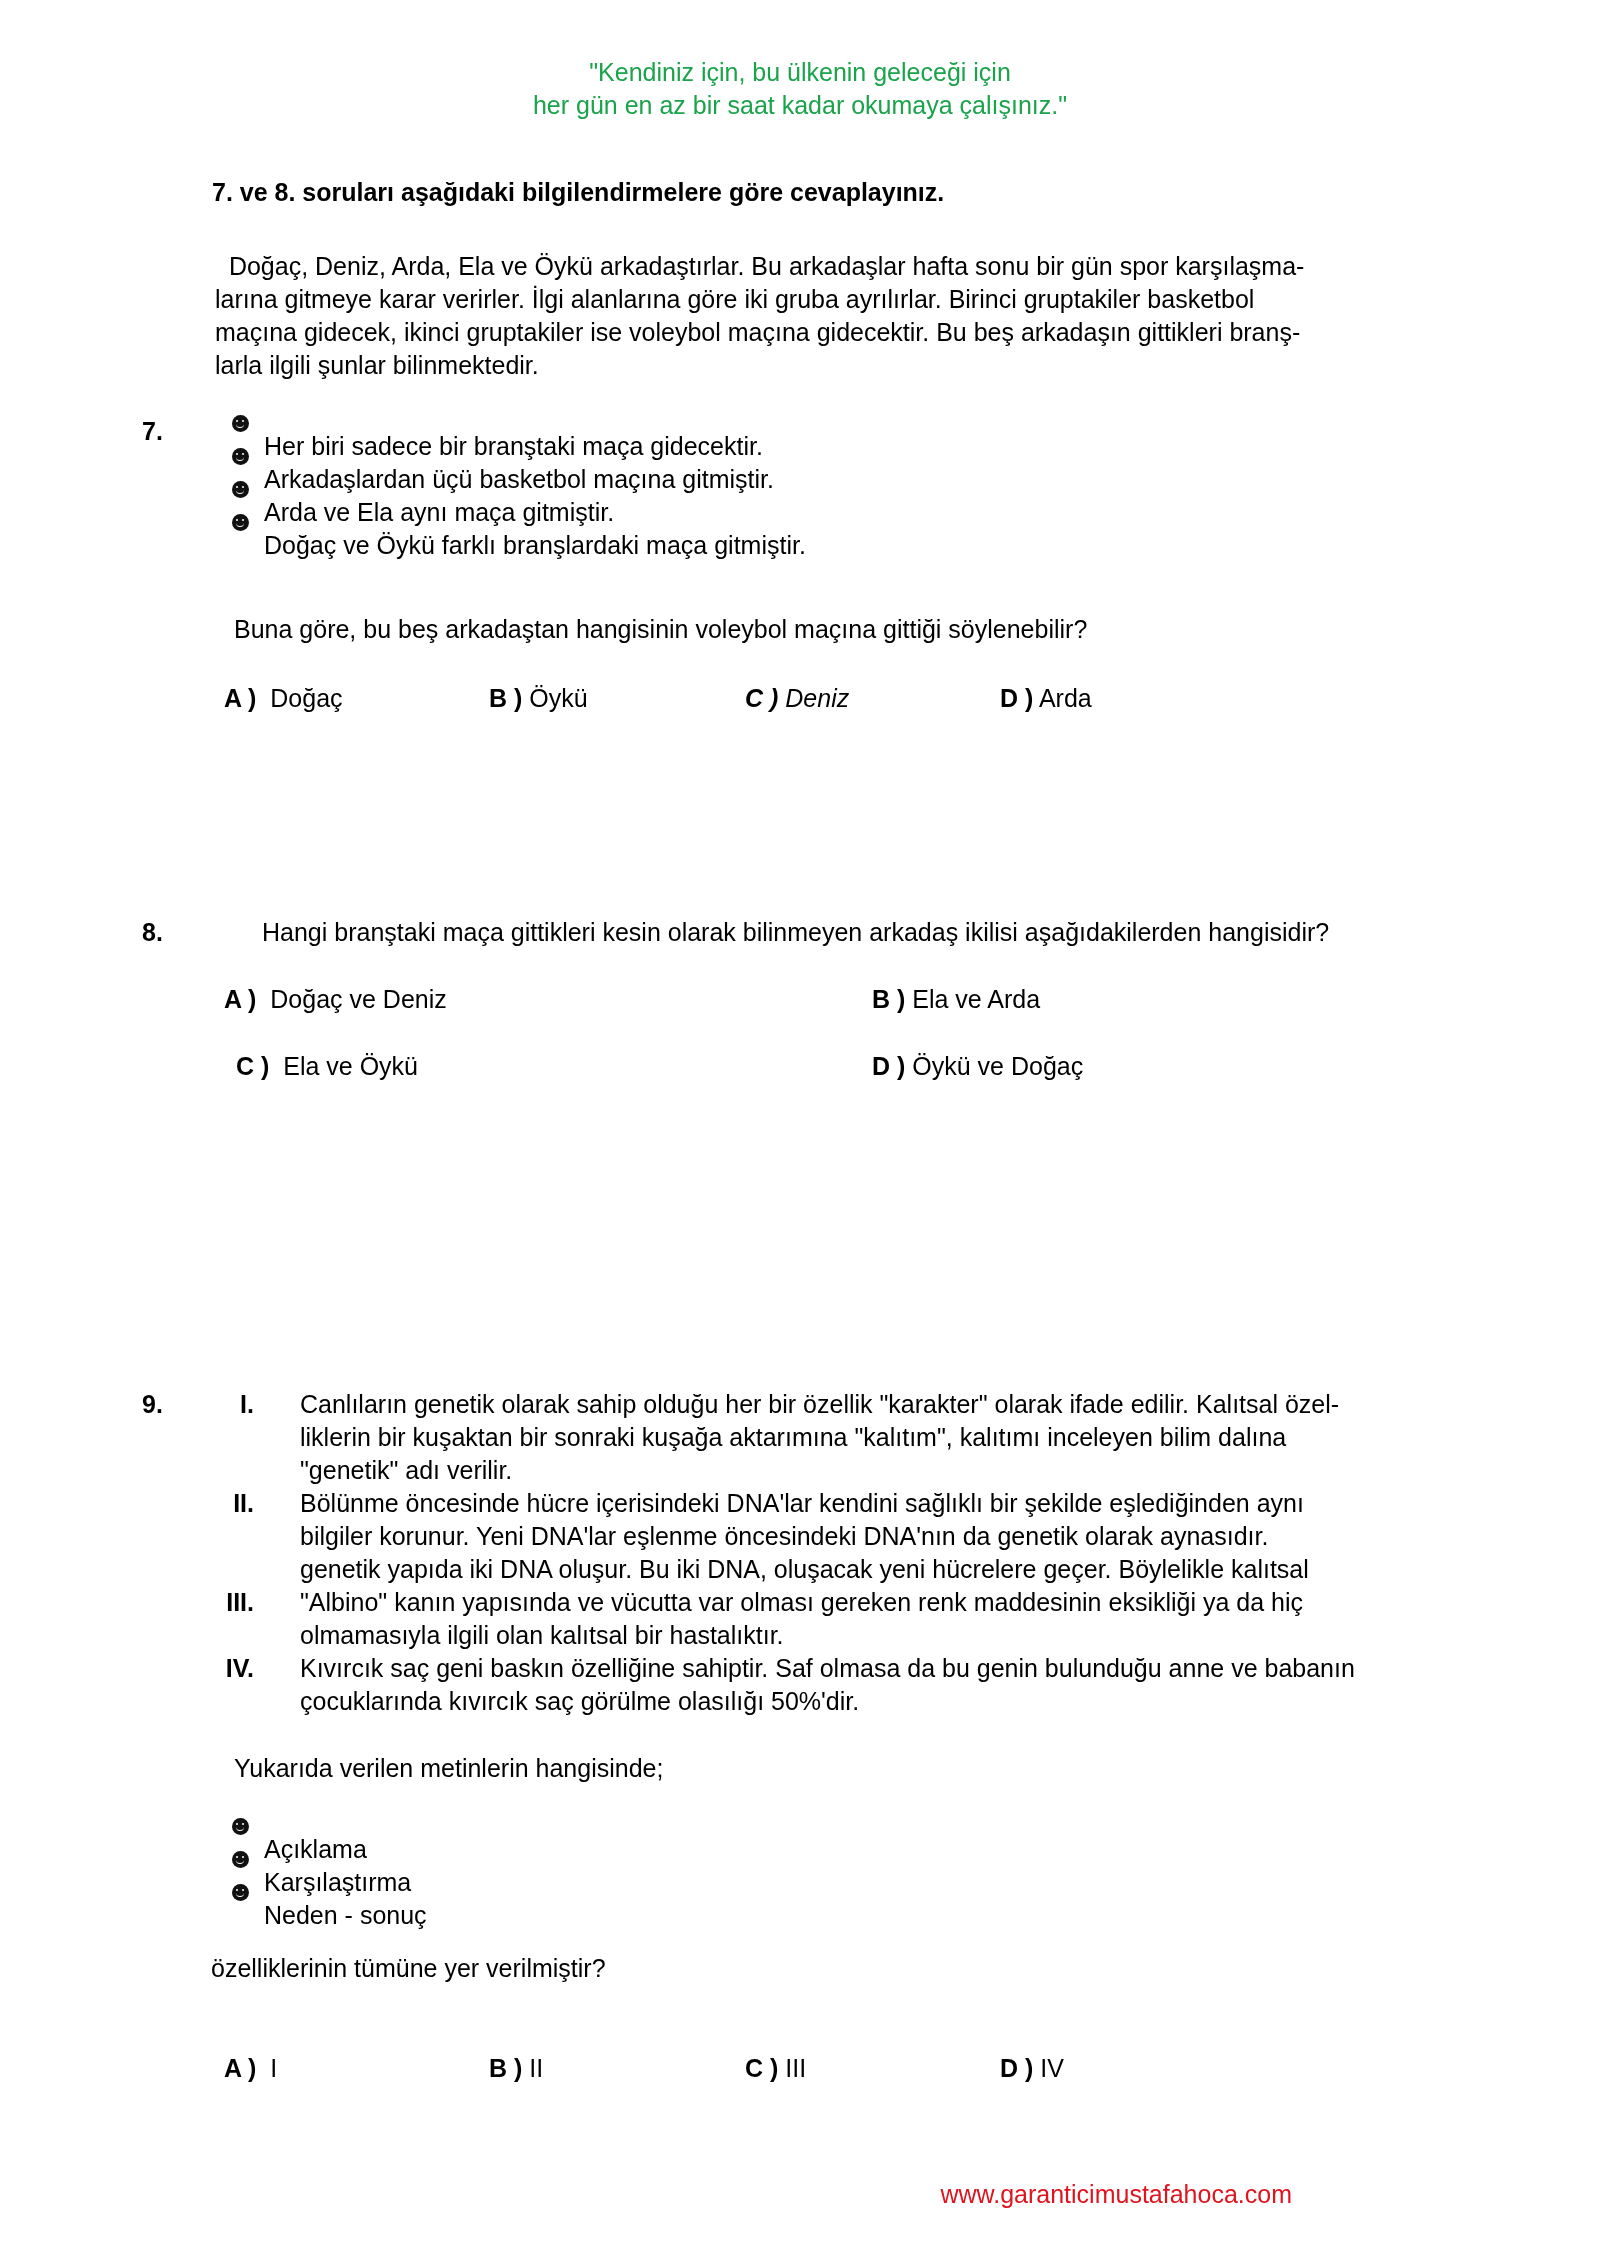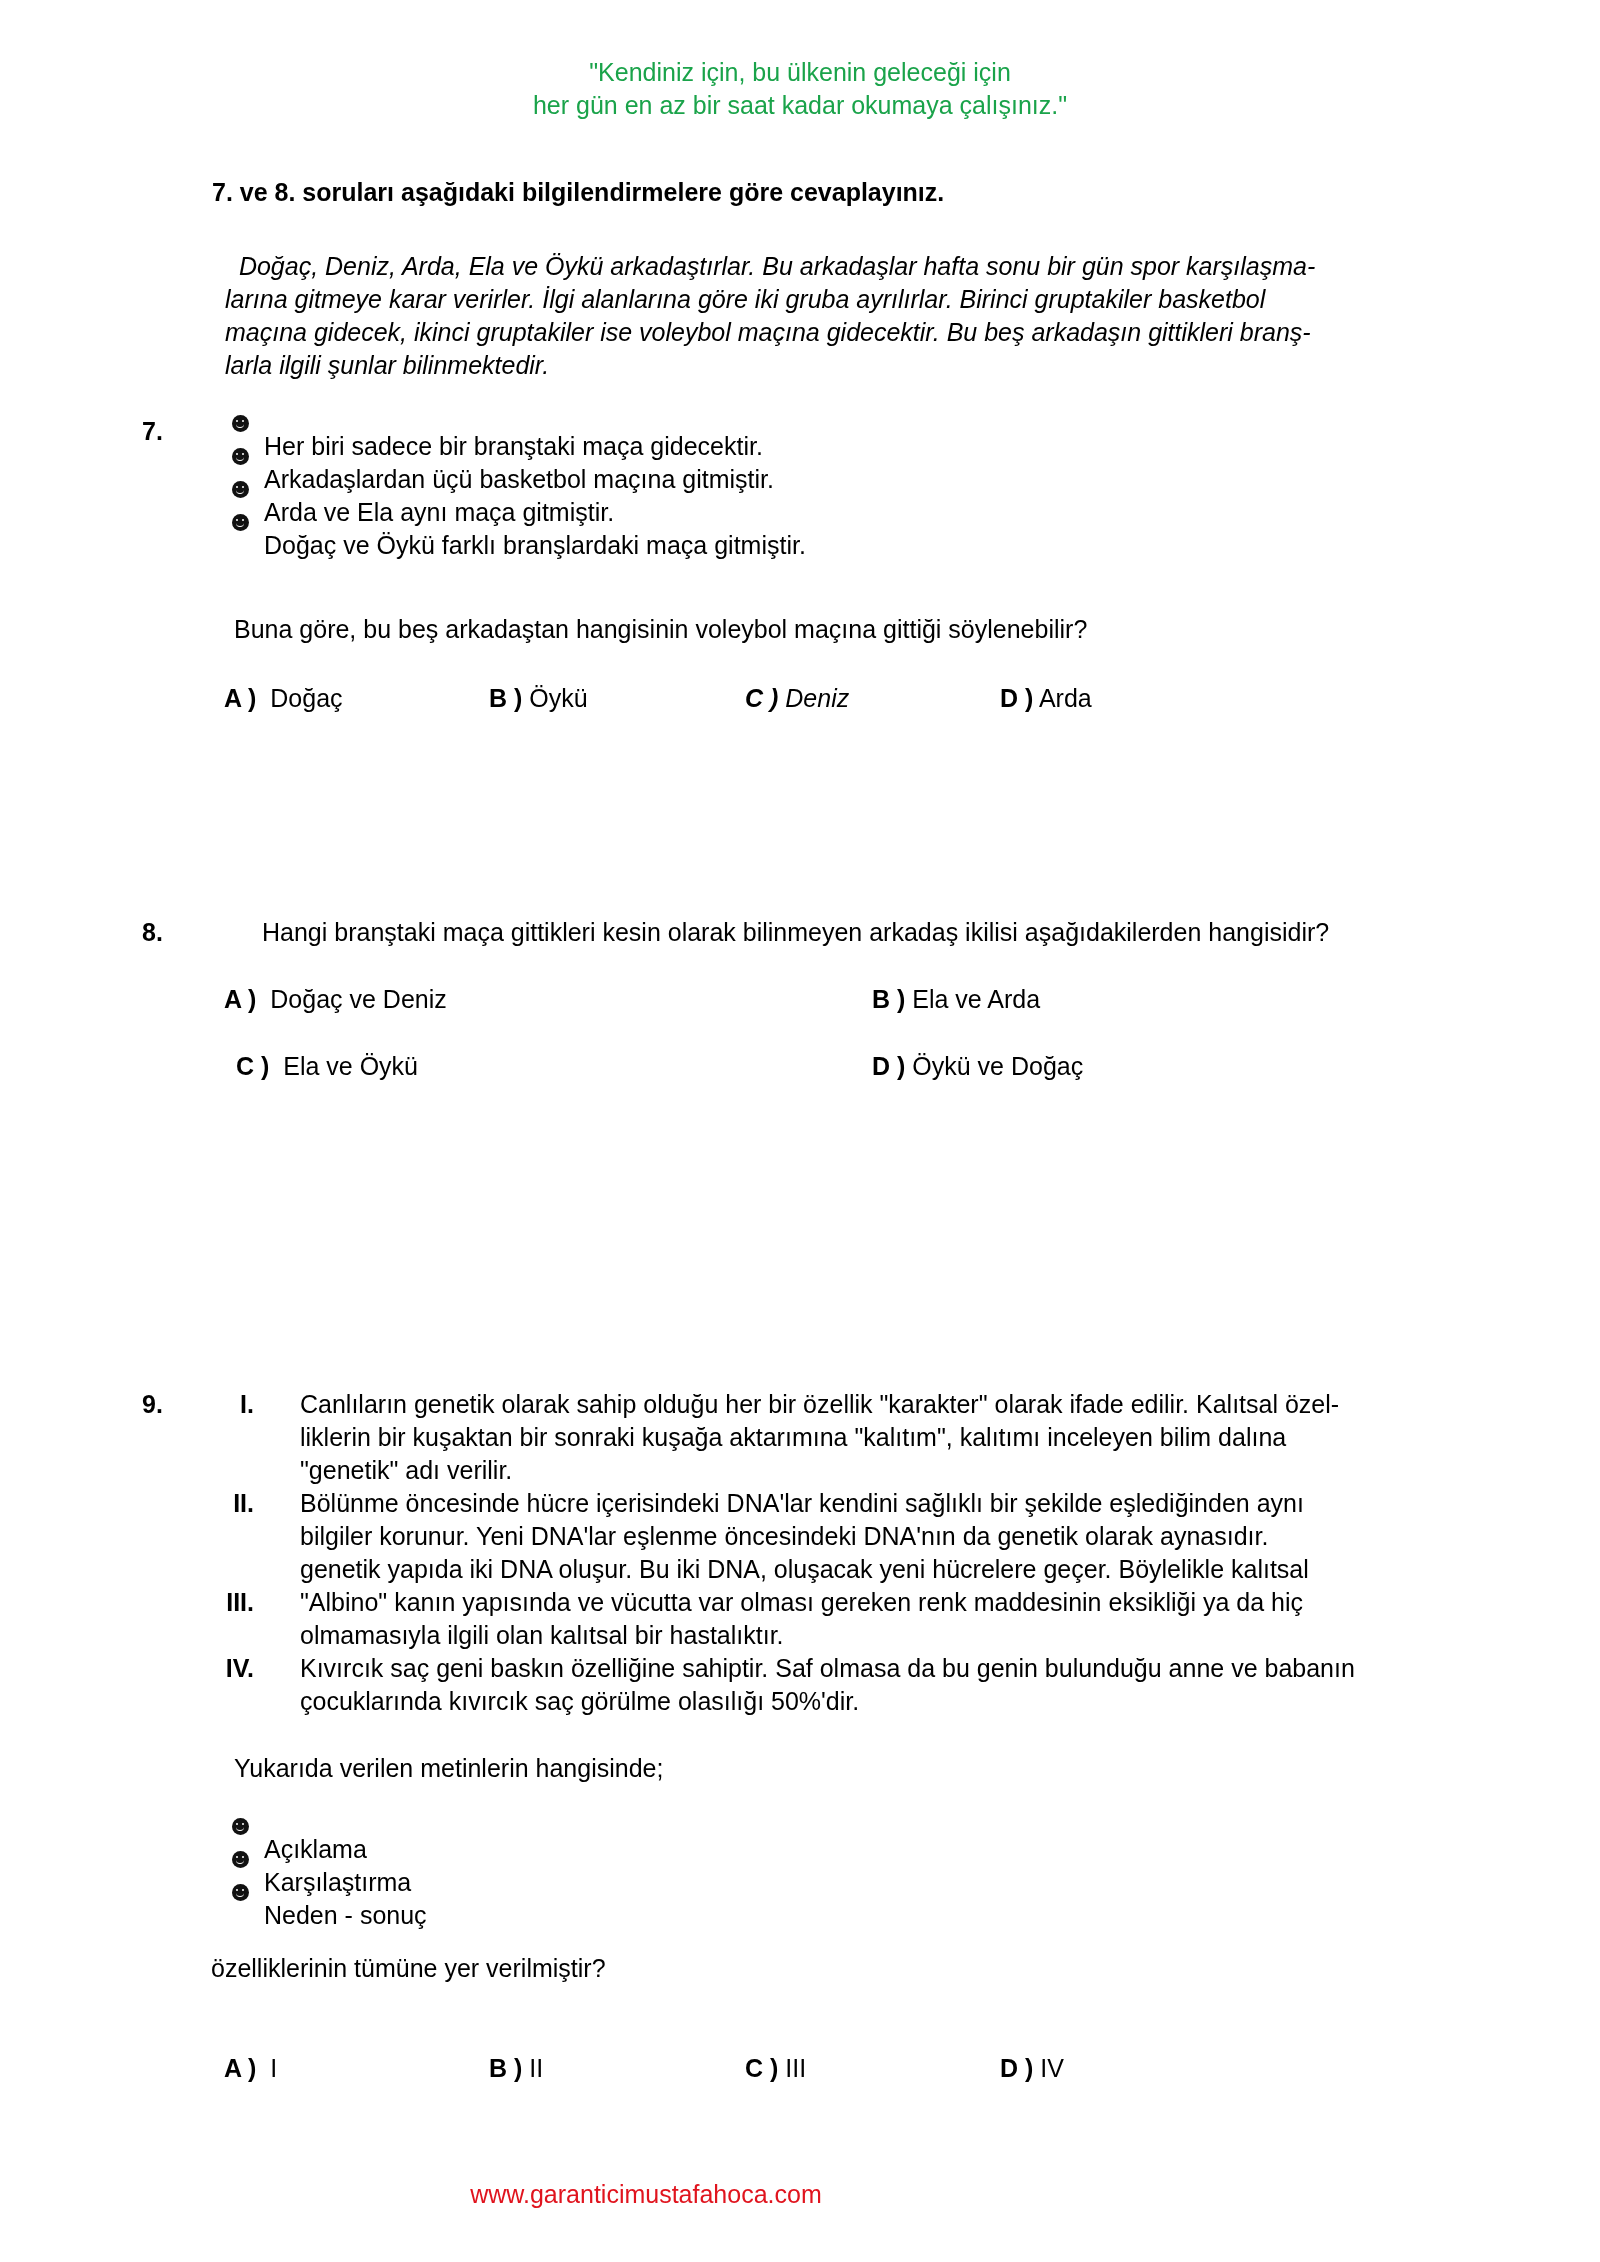--- a/index.html
+++ b/index.html
@@ -8,21 +8,21 @@
       font-family: "Liberation Sans", sans-serif; color: #000000;
     }
     .abs { position: absolute; }
     .quote {
       left: 0; width: 1600px; top: 56px; text-align: center;
       color: #1aa34a; font-size: 25px; line-height: 33px;
     }
     .quote div { white-space: nowrap; }
     .txt { font-size: 25px; line-height: 33px; white-space: nowrap; }
     .intro-head { left: 212px; top: 178px; font-size: 25px; font-weight: bold; }
-    .para { left: 225px; top: 250px; width: 1200px; font-style: italic; }
+    .para { left: 215px; top: 250px; width: 1200px; }
     .para div { white-space: nowrap; }
     .qnum { font-weight: bold; font-size: 25px; }
     .bullet-row { height: 33px; display: flex; align-items: flex-start; flex-direction: column; }
     .smiley {
       width: 17px; height: 17px; border-radius: 50%; background: #111111;
       position: relative; display: inline-block; flex: 0 0 auto;
     }
     .smiley::before {
       content: ""; position: absolute; left: 4px; top: 5px; width: 2px; height: 2px;
       background: #ffffff; border-radius: 50%; box-shadow: 6px 0 0 #ffffff;
@@ -31,21 +31,21 @@
       content: ""; position: absolute; left: 4px; top: 7px; width: 8px; height: 5px;
       border-bottom: 1.5px solid #ffffff; border-radius: 0 0 6px 6px;
     }
     .bullet-text { margin-left: 32px; font-size: 25px; white-space: nowrap; }
     .opt { font-size: 25px; white-space: nowrap; }
     .opt .letter { font-weight: bold; }
     .roman { font-weight: bold; font-size: 25px; text-align: right; width: 40px; }
     .roman-text { font-size: 25px; line-height: 33px; }
     .roman-text div { white-space: nowrap; margin-left: 22px; }
     .footer {
-      left: 0; width: 1292px; top: 2180px; text-align: center;
+      left: 0; width: 1292px; top: 2180px; text-align: right;
       color: #e0141e; font-size: 25px;
     }
   </style>
 </head>
 <body>
 
 <div class="abs quote">
   <div>"Kendiniz için, bu ülkenin geleceği için</div>
   <div>her gün en az bir saat kadar okumaya çalışınız."</div>
 </div>

